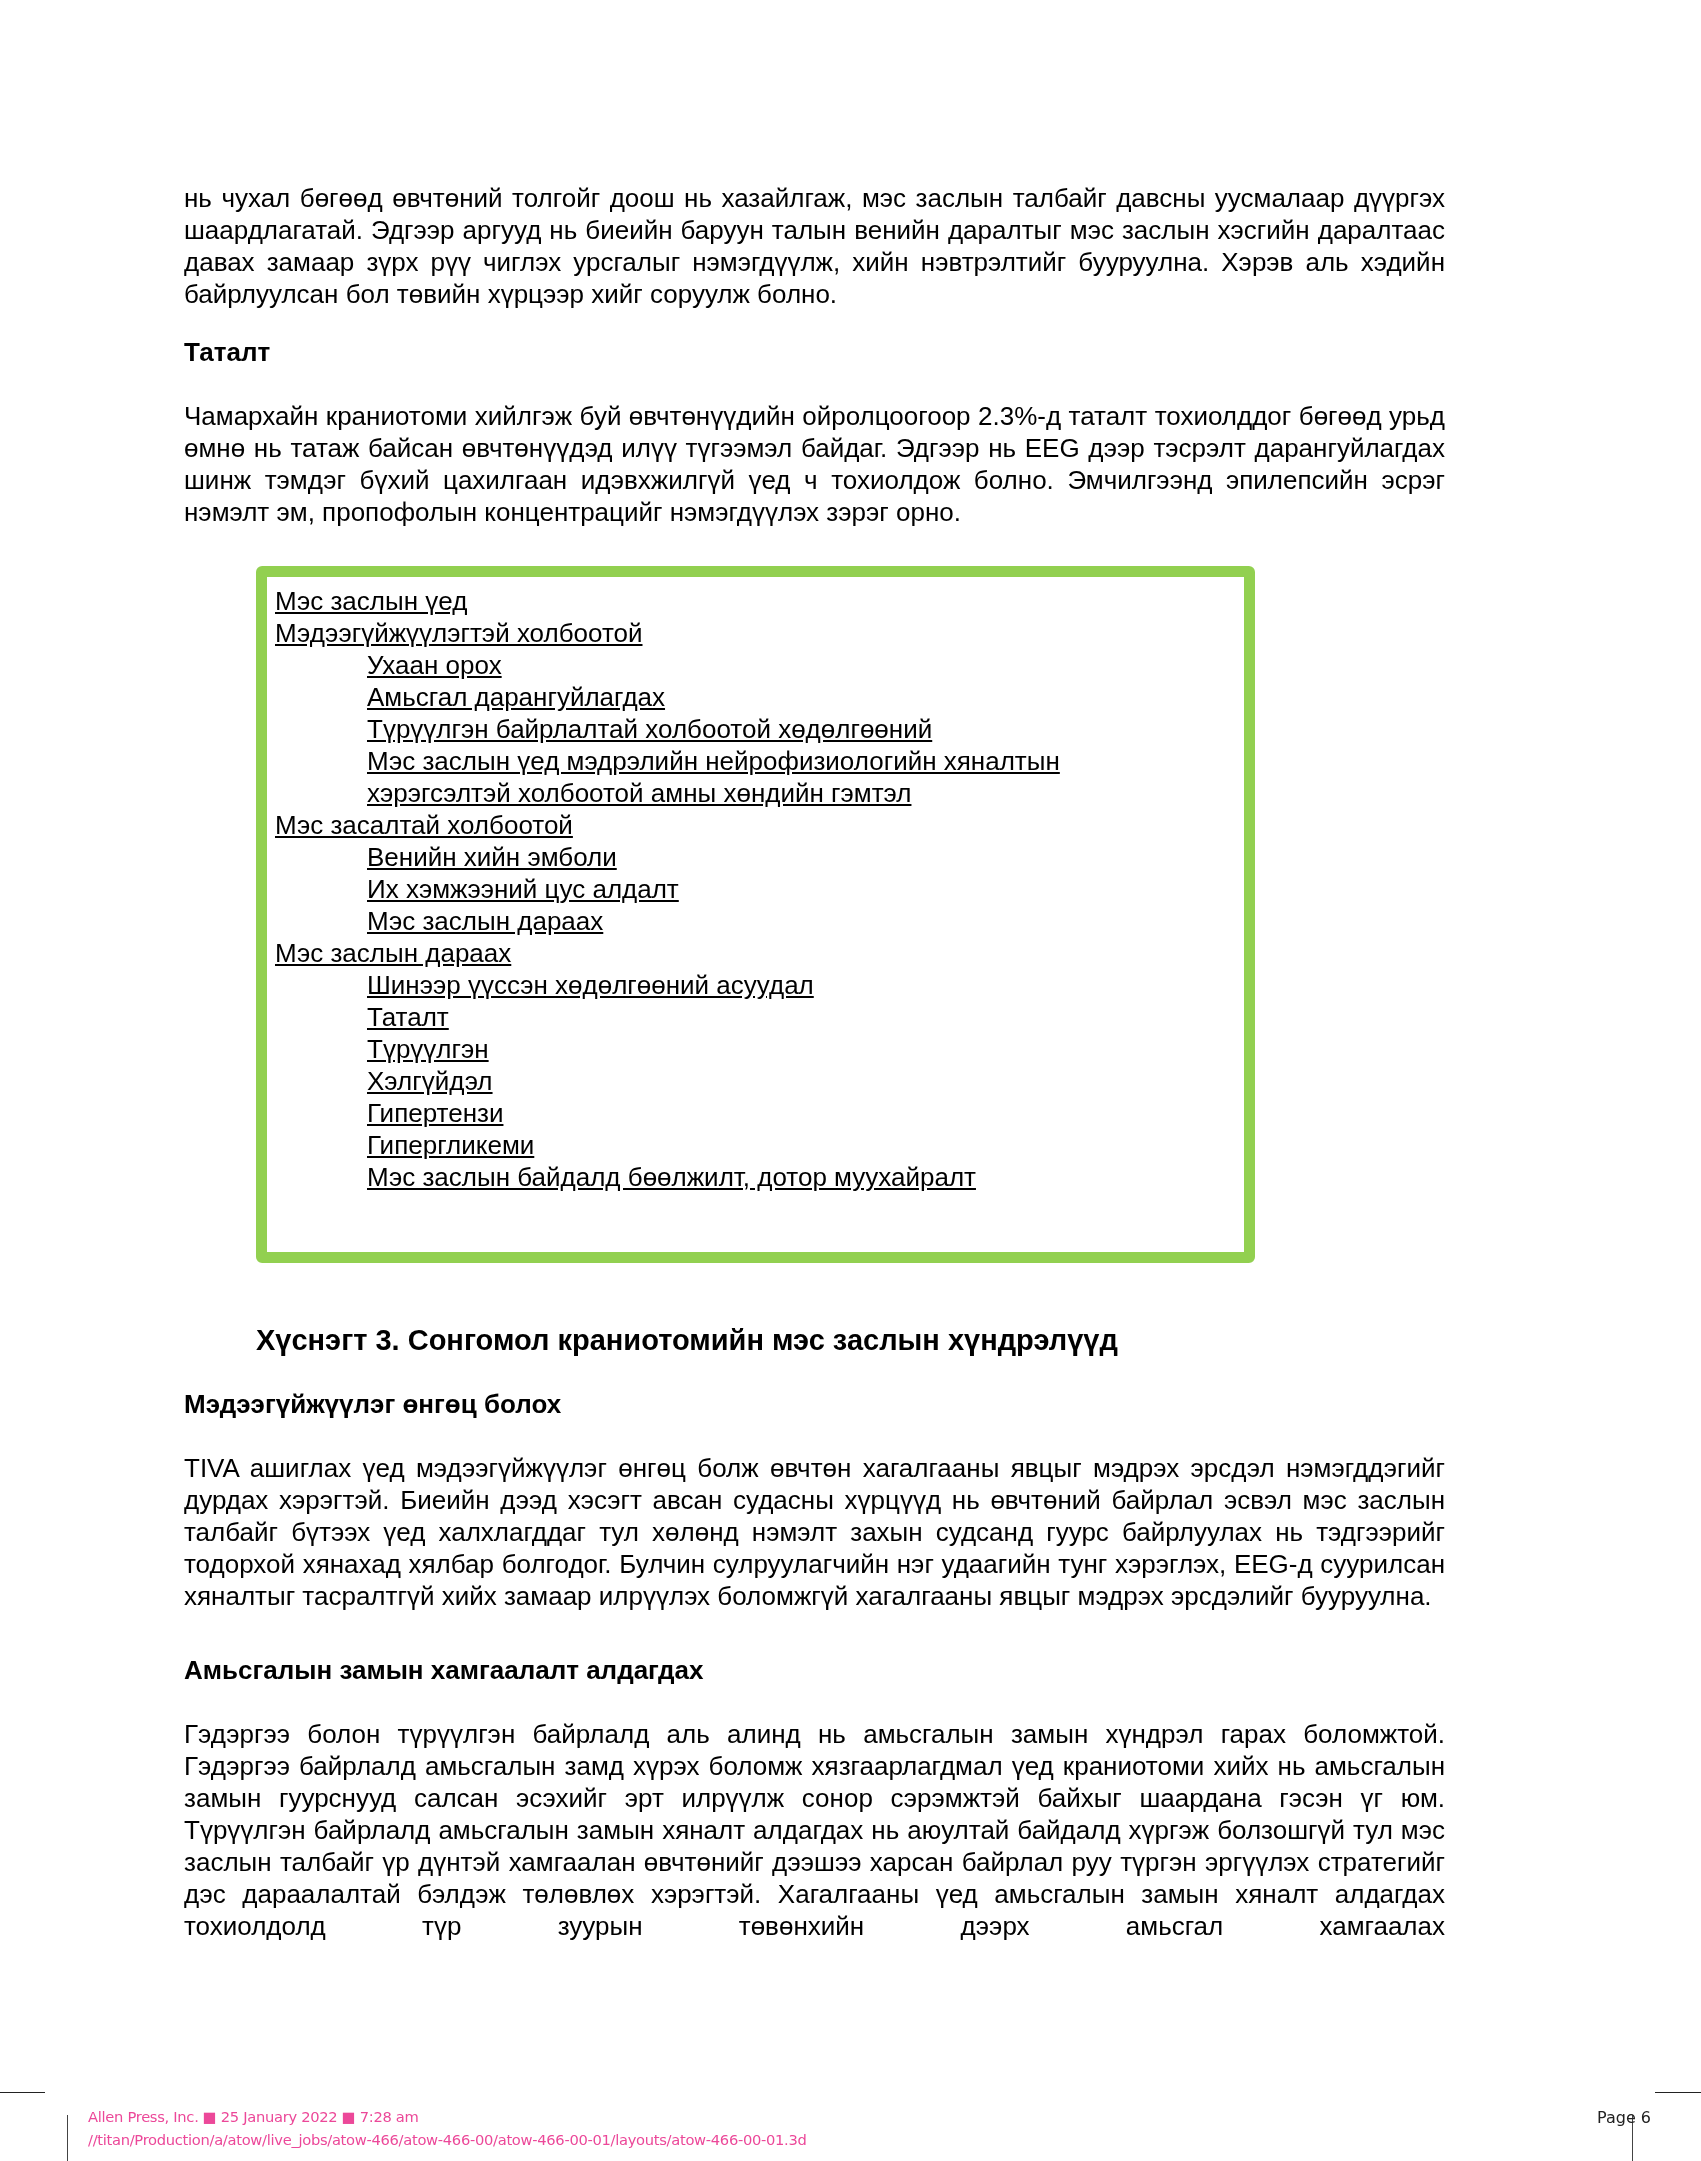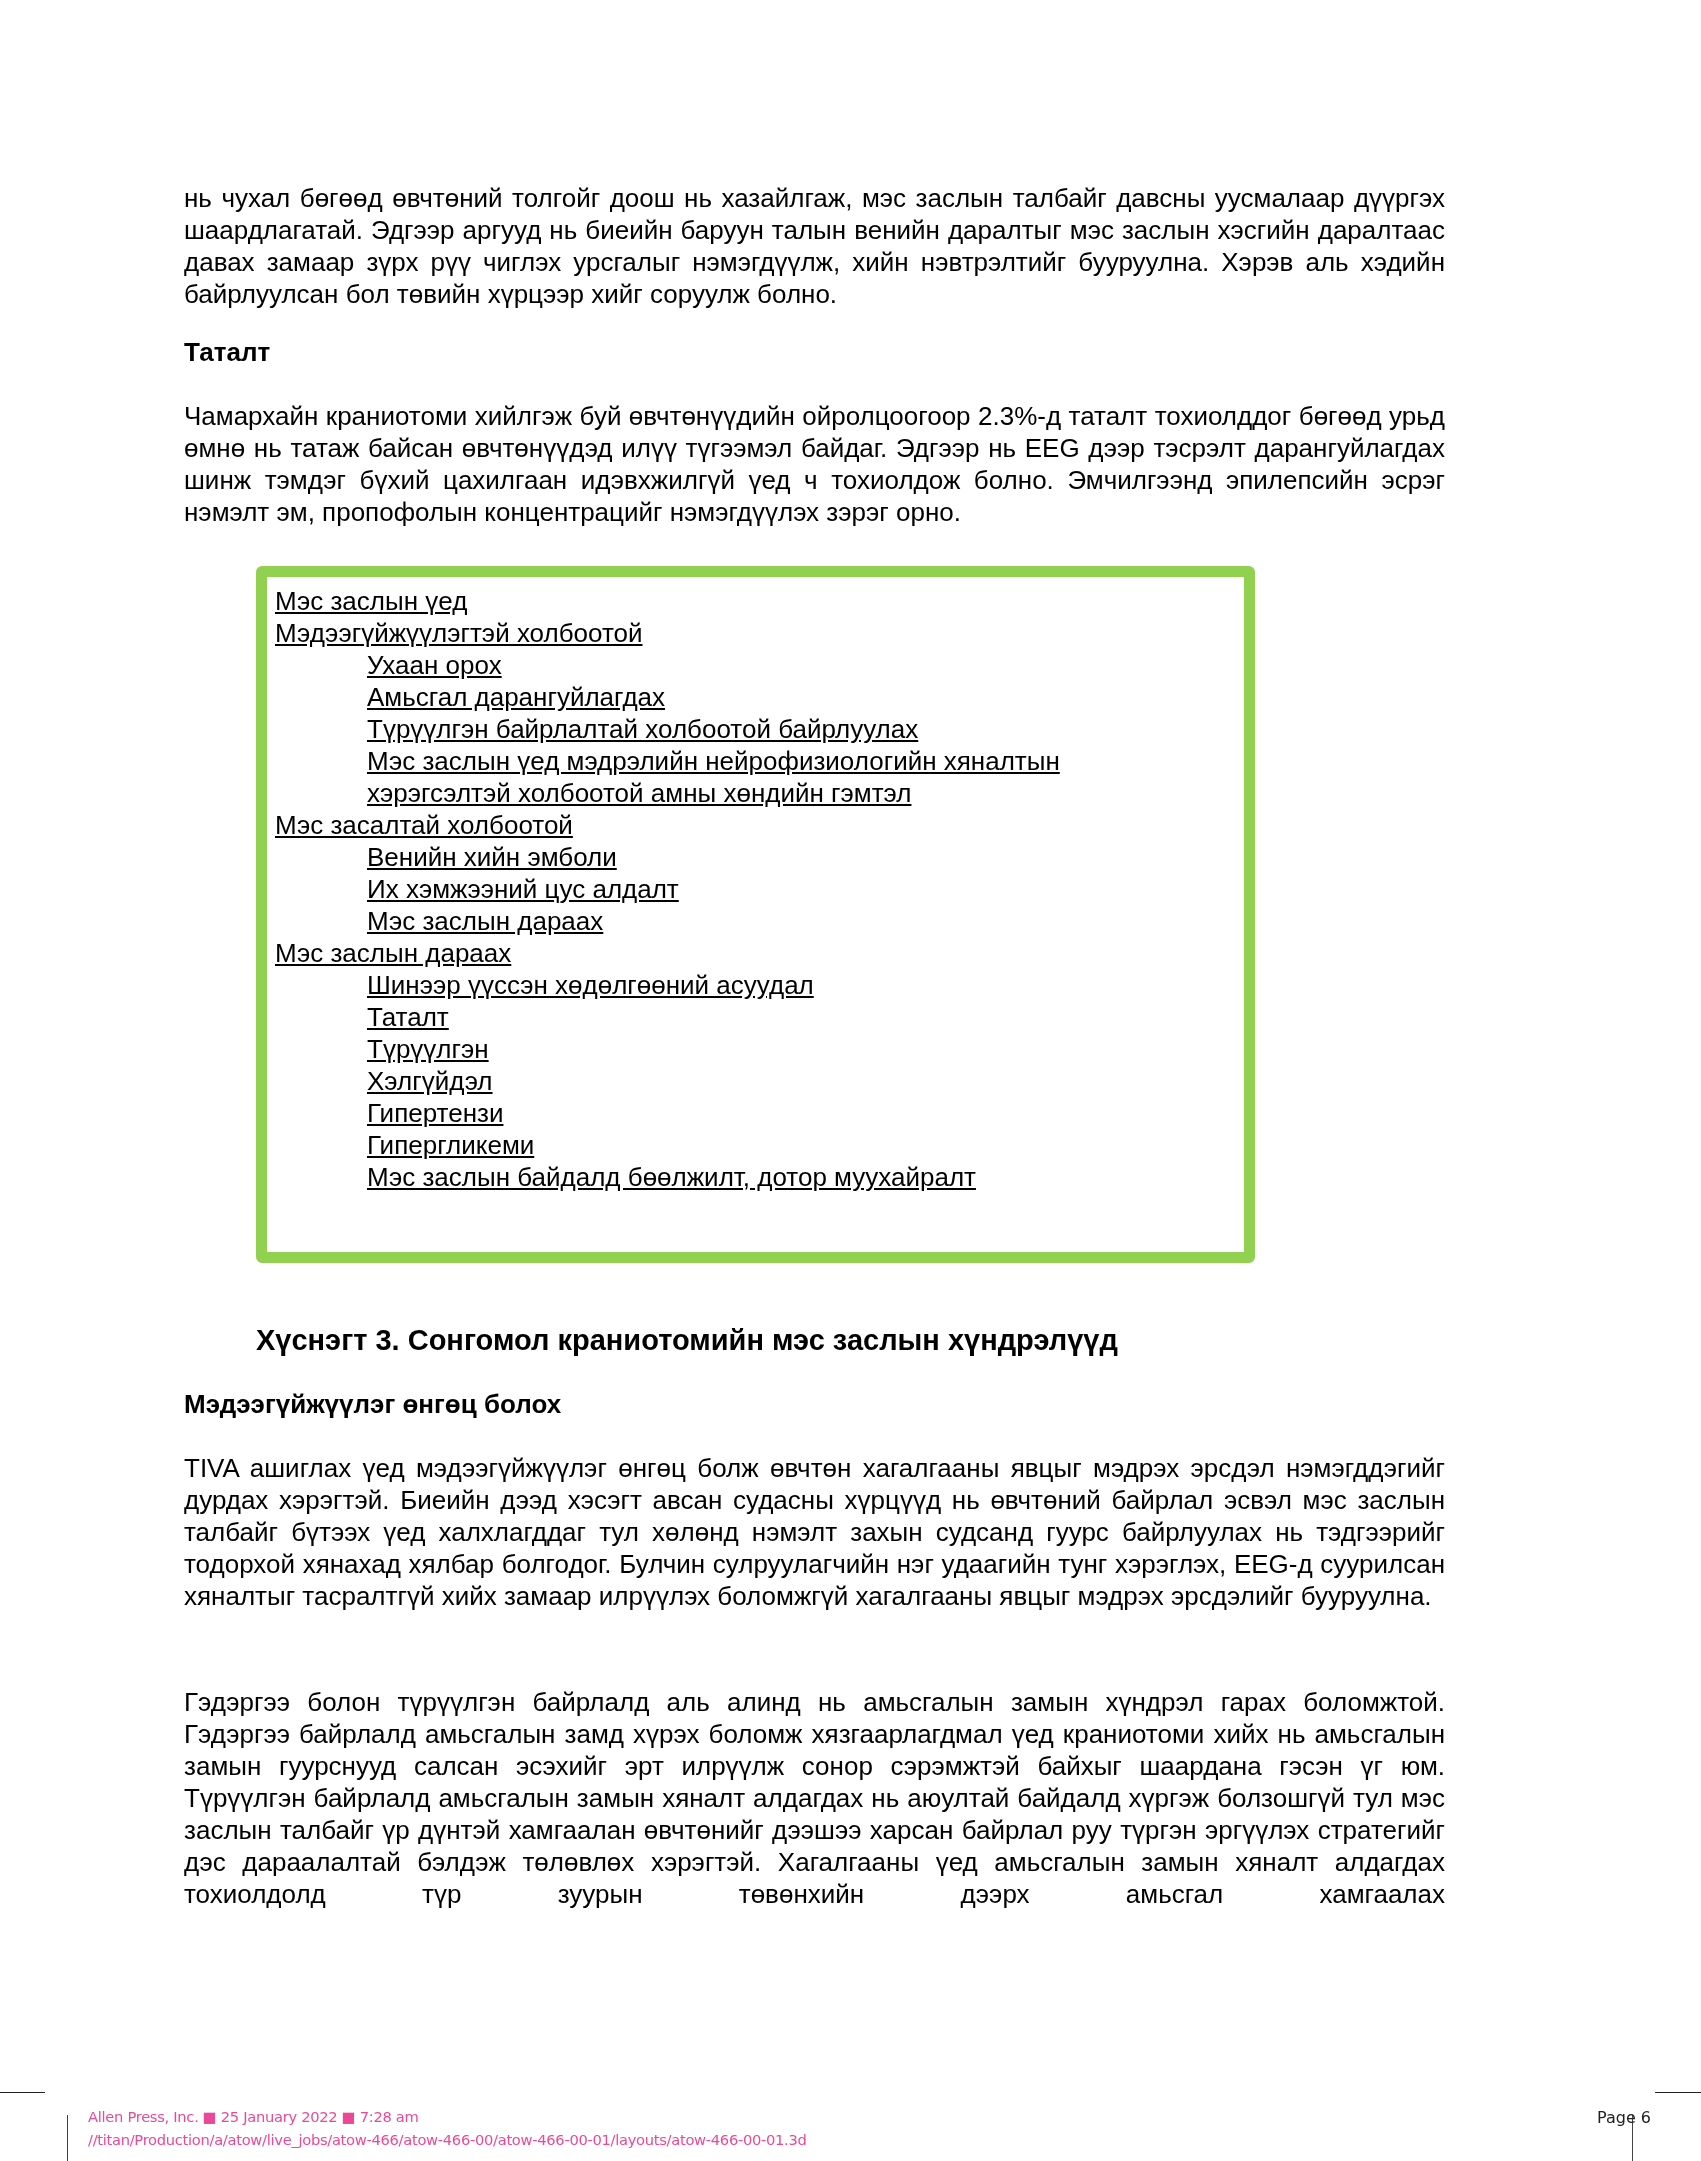--- a/index.html
+++ b/index.html
@@ -40,21 +40,21 @@
     <h3 class="heading">Таталт</h3>
     <p class="para" style="margin-top:32px;">Чамархайн краниотоми хийлгэж буй өвчтөнүүдийн ойролцоогоор 2.3%-д таталт тохиолддог бөгөөд урьд өмнө нь татаж байсан өвчтөнүүдэд илүү түгээмэл байдаг. Эдгээр нь EEG дээр тэсрэлт дарангуйлагдах шинж тэмдэг бүхий цахилгаан идэвхжилгүй үед ч тохиолдож болно. Эмчилгээнд эпилепсийн эсрэг нэмэлт эм, пропофолын концентрацийг нэмэгдүүлэх зэрэг орно.</p>
   </div>
 
   <div class="box"></div>
   <ul class="box-list" id="box-list">
       <li class="l1">Мэс заслын үед</li>
       <li class="l1">Мэдээгүйжүүлэгтэй холбоотой</li>
       <li class="l2">Ухаан орох</li>
       <li class="l2">Амьсгал дарангуйлагдах</li>
-      <li class="l2">Түрүүлгэн байрлалтай холбоотой байрлуулах</li>
+      <li class="l2">Түрүүлгэн байрлалтай холбоотой хөдөлгөөний</li>
       <li class="l2">Мэс заслын үед мэдрэлийн нейрофизиологийн хяналтын</li>
       <li class="l2">хэрэгсэлтэй холбоотой амны хөндийн гэмтэл</li>
       <li class="l1">Мэс засалтай холбоотой</li>
       <li class="l2">Венийн хийн эмболи</li>
       <li class="l2">Их хэмжээний цус алдалт</li>
       <li class="l2">Мэс заслын дараах</li>
       <li class="l1">Мэс заслын дараах</li>
       <li class="l2">Шинээр үүссэн хөдөлгөөний асуудал</li>
       <li class="l2">Таталт</li>
       <li class="l2">Түрүүлгэн</li>
@@ -65,20 +65,21 @@
     </ul>
 
   <div class="caption">Хүснэгт 3. Сонгомол краниотомийн мэс заслын хүндрэлүүд</div>
 
   <div class="col" style="top:1364px;margin-top:24px;">
     <h3 class="heading">Мэдээгүйжүүлэг өнгөц болох</h3>
     <p class="para" style="margin-top:32px;">TIVA ашиглах үед мэдээгүйжүүлэг өнгөц болж өвчтөн хагалгааны явцыг мэдрэх эрсдэл нэмэгддэгийг дурдах хэрэгтэй. Биеийн дээд хэсэгт авсан судасны хүрцүүд нь өвчтөний байрлал эсвэл мэс заслын талбайг бүтээх үед халхлагддаг тул хөлөнд нэмэлт захын судсанд гуурс байрлуулах нь тэдгээрийг тодорхой хянахад хялбар болгодог. Булчин сулруулагчийн нэг удаагийн тунг хэрэглэх, EEG-д суурилсан хяналтыг тасралтгүй хийх замаар илрүүлэх боломжгүй хагалгааны явцыг мэдрэх эрсдэлийг бууруулна.</p>
   </div>
 
   <div class="col" style="top:1654px;">
+    <h3 class="heading">Амьсгалын замын хамгаалалт алдагдах</h3>
     <p class="para" style="margin-top:32px; text-align-last: justify;">Гэдэргээ болон түрүүлгэн байрлалд аль алинд нь амьсгалын замын хүндрэл гарах боломжтой. Гэдэргээ байрлалд амьсгалын замд хүрэх боломж хязгаарлагдмал үед краниотоми хийх нь амьсгалын замын гуурснууд салсан эсэхийг эрт илрүүлж сонор сэрэмжтэй байхыг шаардана гэсэн үг юм. Түрүүлгэн байрлалд амьсгалын замын хяналт алдагдах нь аюултай байдалд хүргэж болзошгүй тул мэс заслын талбайг үр дүнтэй хамгаалан өвчтөнийг дээшээ харсан байрлал руу түргэн эргүүлэх стратегийг дэс дараалалтай бэлдэж төлөвлөх хэрэгтэй. Хагалгааны үед амьсгалын замын хяналт алдагдах тохиолдолд түр зуурын төвөнхийн дээрх амьсгал хамгаалах</p>
   </div>
 
   <div class="crop-h" style="left:0; top:2092px; width:45px;"></div>
   <div class="crop-v" style="left:67px; top:2115px; height:47px;"></div>
   <div class="crop-h" style="left:1655px; top:2092px; width:47px;"></div>
   <div class="crop-v" style="left:1632px; top:2115px; height:47px;"></div>
 
   <div class="footer-text" style="top:2108px;">Allen Press, Inc. ■ 25 January 2022 ■ 7:28 am</div>
   <div class="footer-text" style="top:2131px;">//titan/Production/a/atow/live_jobs/atow-466/atow-466-00/atow-466-00-01/layouts/atow-466-00-01.3d</div>

